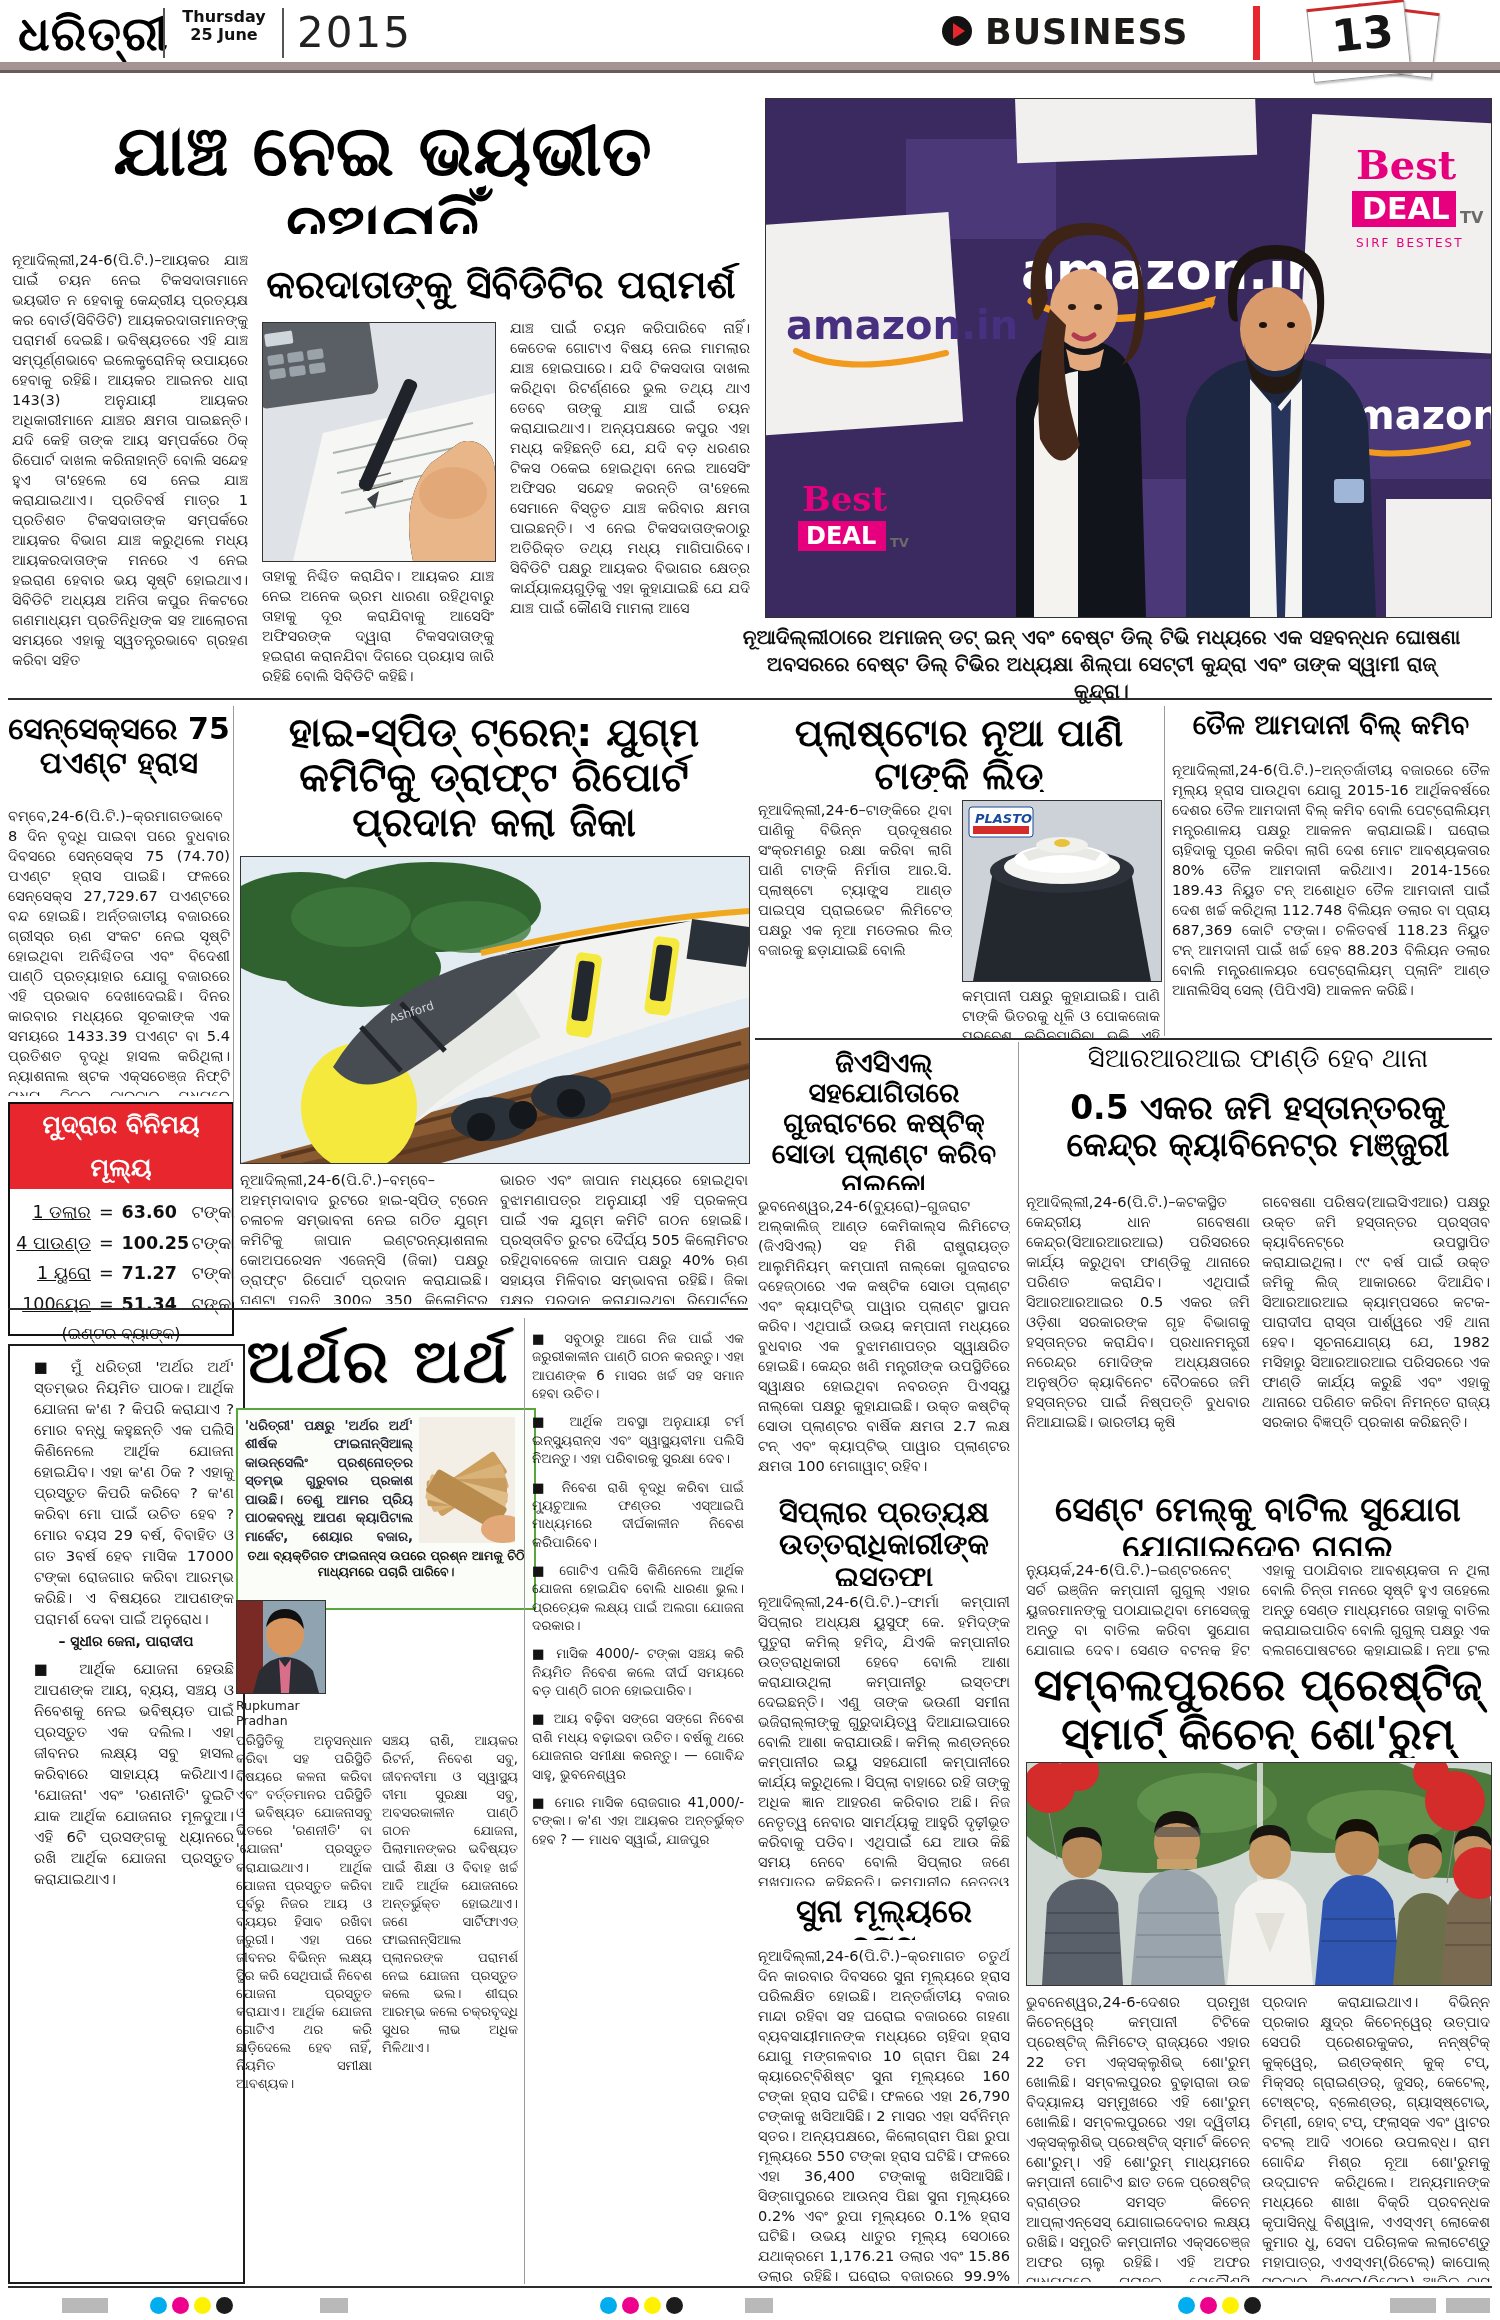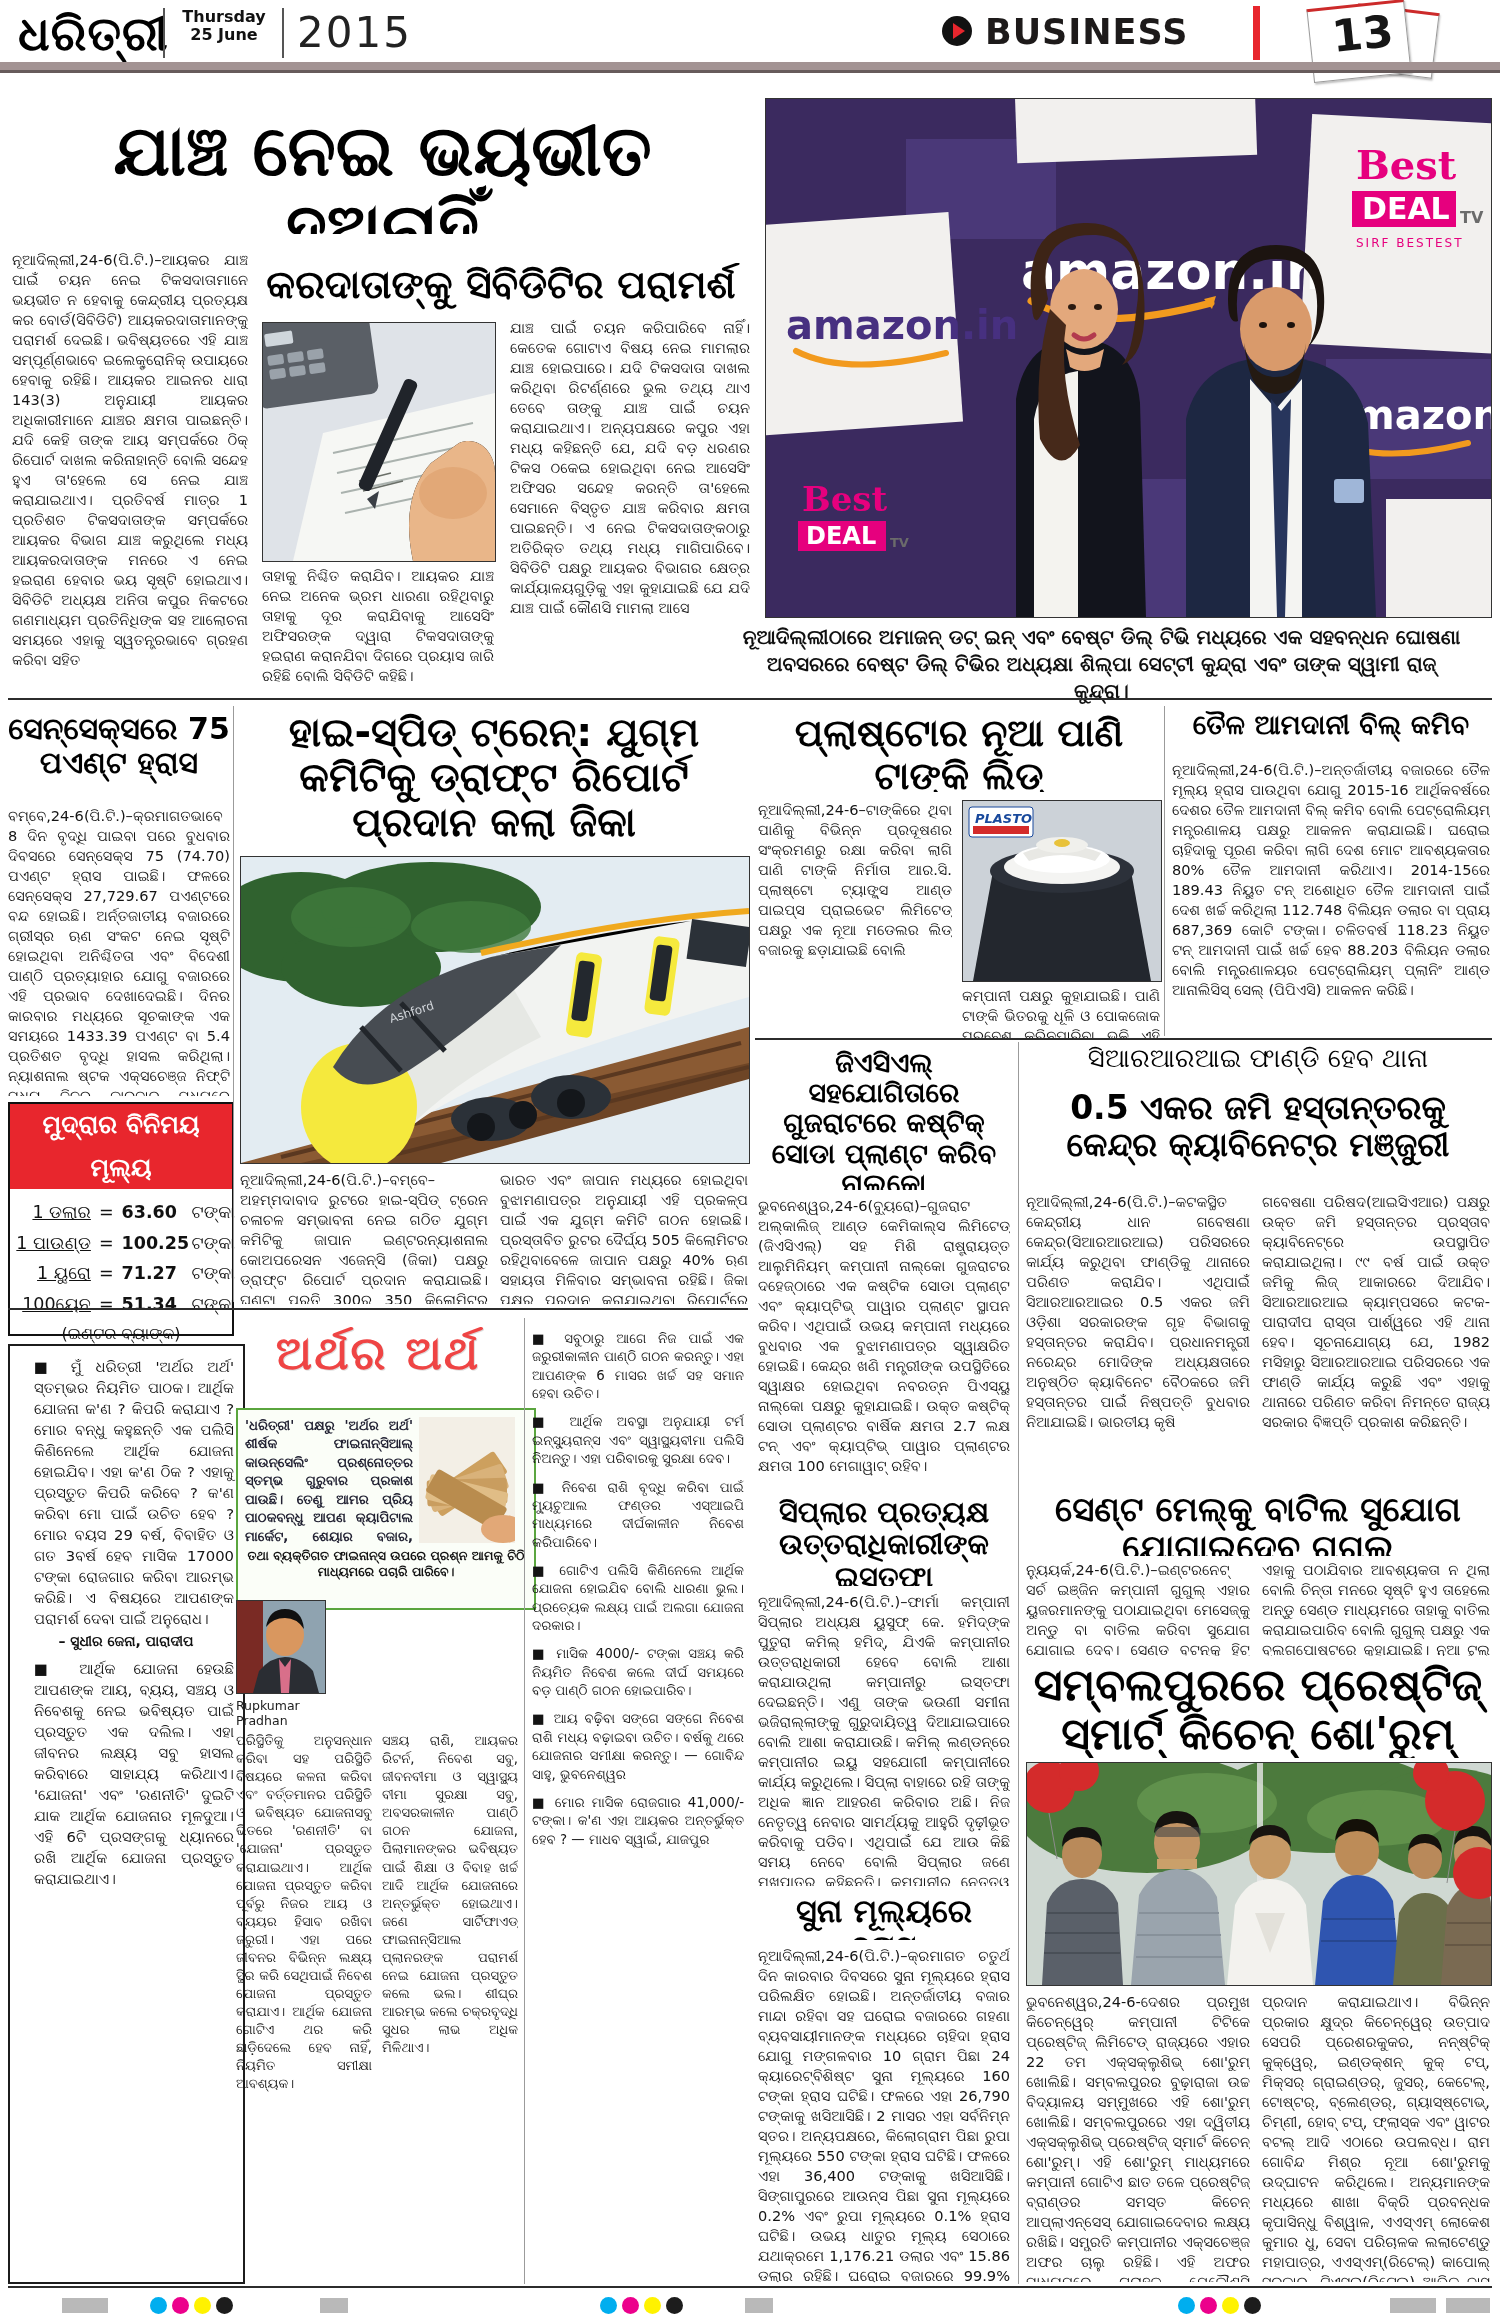--- a/index.html
+++ b/index.html
@@ -33,21 +33,21 @@
   .curbox{border:2px solid #111;background:#fff;}
   .curhead{background:#e8262d;color:#fff;font-weight:bold;font-size:25px;text-align:center;line-height:1.7;}
   .currow{display:flex;font-size:17.5px;line-height:1.75;justify-content:center;gap:8px;color:#111;}
   .currow .u{min-width:84px;text-align:right;text-decoration:underline;}
   .currow .v{font-weight:bold;min-width:62px;text-align:left;}
   .cursrc{font-size:16px;text-align:center;margin-top:4px;color:#111;}
   
   .qabox{border:2px solid #1c1c1c;padding:10px 9px;background:#fff;}
   .qatext{font-size:14.8px;line-height:1.42;text-align:justify;color:#121212;}
   .qasign{font-size:14px;font-weight:bold;text-align:center;margin:4px 16px 8px 0;}
-  .artha-title{color:#ef4444;font-weight:bold;font-size:46px;text-align:center;letter-spacing:2px;text-shadow:1px 1px 0 #00000022;}
+  .artha-title{color:#000000;font-weight:bold;font-size:60px;text-align:center;letter-spacing:2px;text-shadow:1px 1px 0 #00000022;}
   .introbox{border:2px solid #5aa53e;background:#fbfef8;padding:7px;}
   .introtext{font-size:13.2px;line-height:1.4;text-align:justify;font-weight:bold;color:#223;}
   .intronote{font-size:12.6px;font-weight:bold;text-align:center;margin-top:5px;color:#111;}
   .addr-label{font-size:15px;font-weight:bold;text-align:center;}
   .addr-name{font-size:19px;font-weight:bold;text-align:center;letter-spacing:1px;}
   .addr-line{font-size:14px;text-align:center;line-height:1.3;}
   .addr-cfp{font-size:12.5px;font-weight:bold;text-align:center;margin-top:3px;}
   .addr-role{font-size:12.5px;text-align:center;}
   .photo-cap{font-size:12.5px;text-align:left;color:#222;}
   .bullets p{margin:0 0 10px 0;}
@@ -191,21 +191,21 @@
   <div class="abs curbox" style="left:8px;top:1102px;width:222px;height:230px;">
     <div class="curhead">ମୁଦ୍ରାର ବିନିମୟ ମୂଲ୍ୟ</div>
     <div style="padding:8px 4px 2px 4px;">
       <div class="currow">
           <span class="u">1 ଡଲାର</span>
           <span>=</span>
           <span class="v">63.60</span>
           <span>ଟଙ୍କା</span>
         </div>
       <div class="currow">
-          <span class="u">1 ପାଉଣ୍ଡ</span>
+          <span class="u">4 ପାଉଣ୍ଡ</span>
           <span>=</span>
           <span class="v">100.25</span>
           <span>ଟଙ୍କା</span>
         </div>
       <div class="currow">
           <span class="u">1 ୟୁରୋ</span>
           <span>=</span>
           <span class="v">71.27</span>
           <span>ଟଙ୍କା</span>
         </div>

